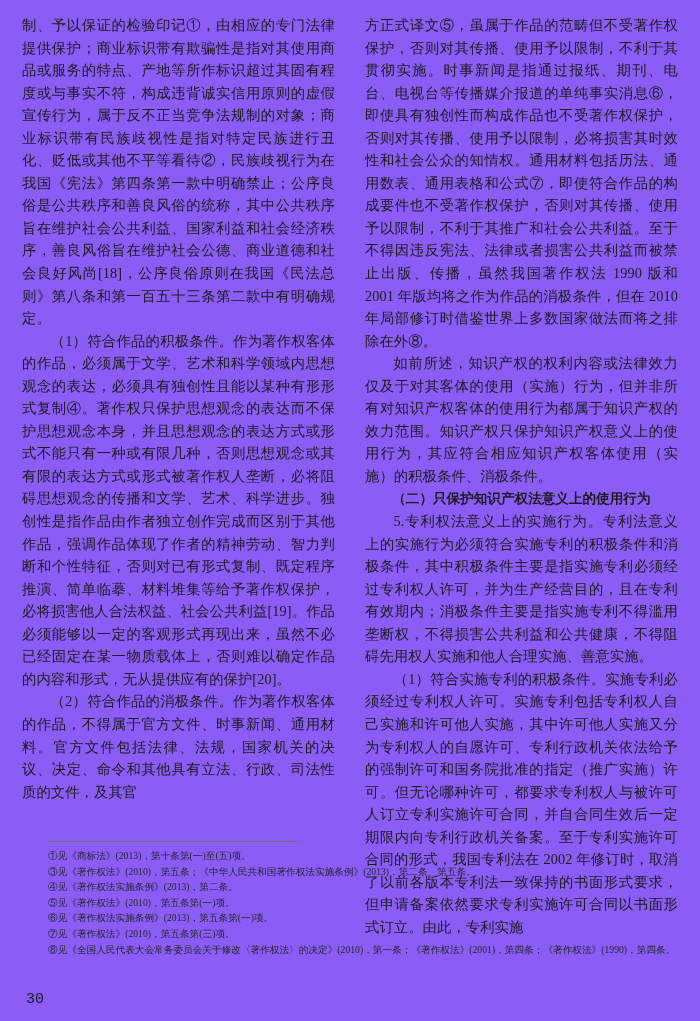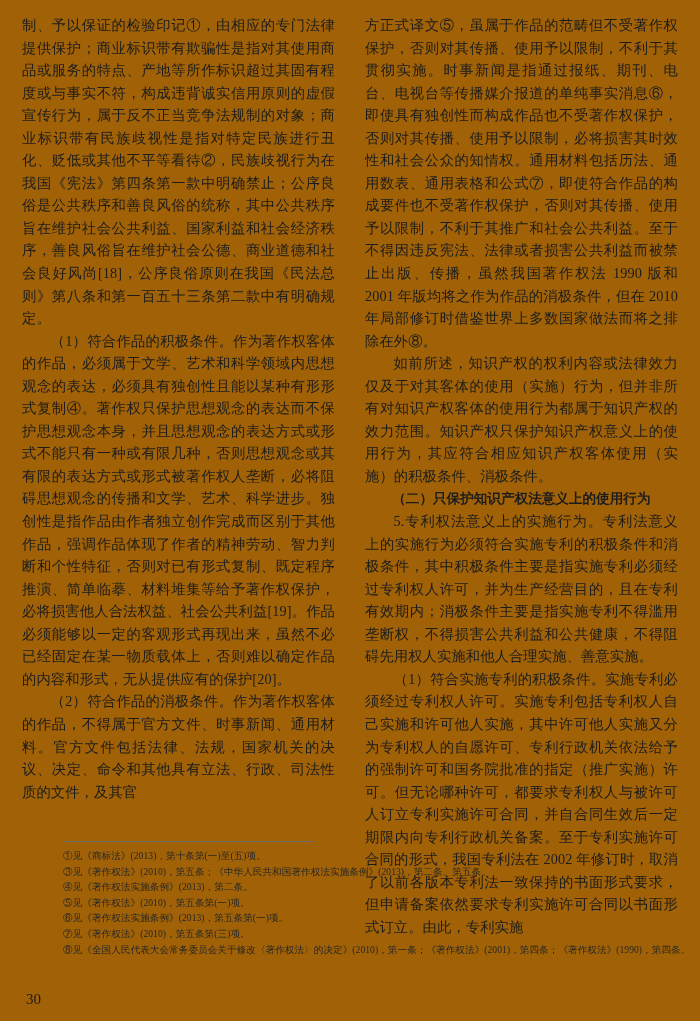--- a/index.html
+++ b/index.html
@@ -9,21 +9,21 @@
     background: #ffffff;
   }
   body {
     font-family: "Liberation Serif", "DejaVu Serif", serif;
     color: #1a1a1a;
   }
   .page {
     position: relative;
     width: 700px;
     height: 1021px;
-    background: #a16207;
+    background: #8b5cf6;
     overflow: hidden;
     box-sizing: border-box;
   }
   
   .columns {
     position: absolute;
     left: 22px;
     top: 14px;
     width: 656px;
     height: 820px;
@@ -47,21 +47,21 @@
   .para.heading {
     text-indent: 2em;
     font-family: "DejaVu Sans", "Liberation Sans", sans-serif;
     font-size: 13.6px;
     font-weight: 600;
     letter-spacing: 0px;
   }
   
   .footnotes {
     position: absolute;
-    left: 36px;
+    left: 21px;
     top: 841px;
     width: 656px;
   }
   .fn-rule {
     width: 250px;
     height: 0;
     border-top: 1px solid #6e6e6e;
     margin: 0 0 7px 27px;
   }
   .fn {
@@ -74,21 +74,21 @@
     letter-spacing: 0.05px;
   }
   .fn .marker { margin-right: 0px; }
   
   .folio {
     position: absolute;
     left: 26px;
     top: 991px;
     font-size: 15px;
     color: #1a1a1a;
-    font-family: Liberation Serif, serif;
+    font-family: Liberation Mono, monospace;
   }
 </style>
 </head>
 <body>
 
 <div class="page">
 
   <div class="columns">
 
     <div class="col">

